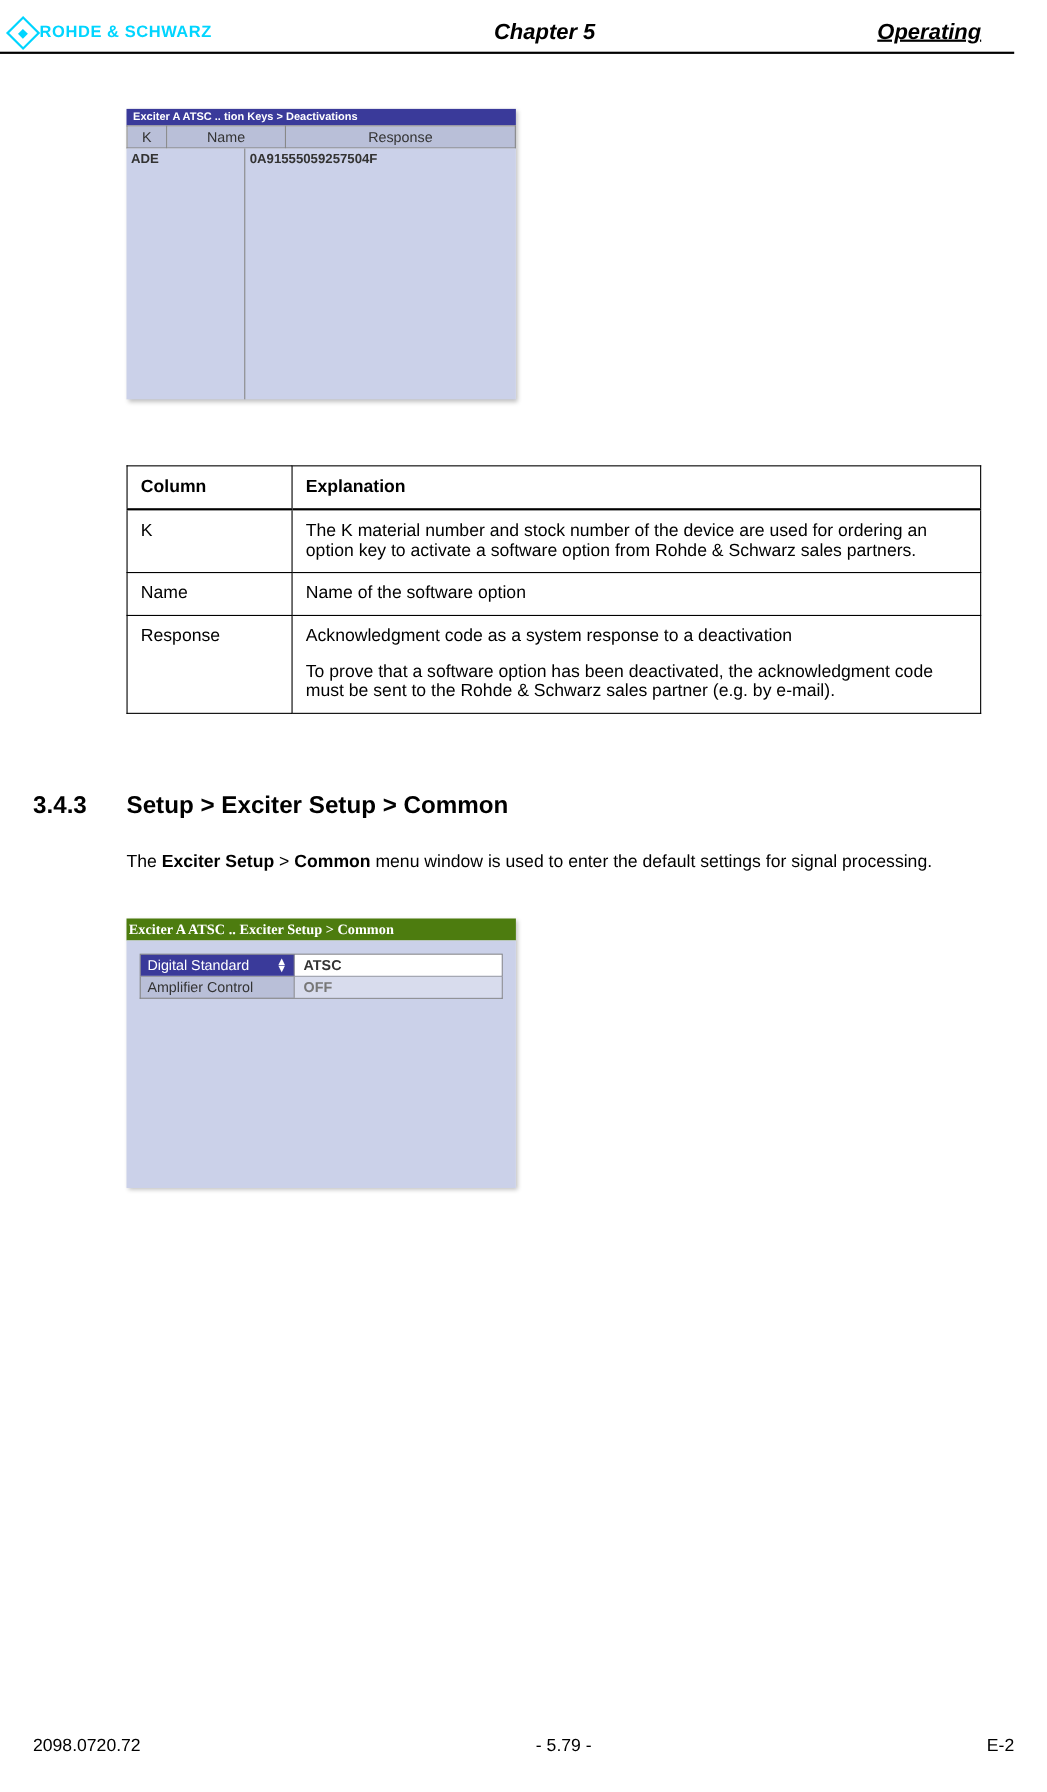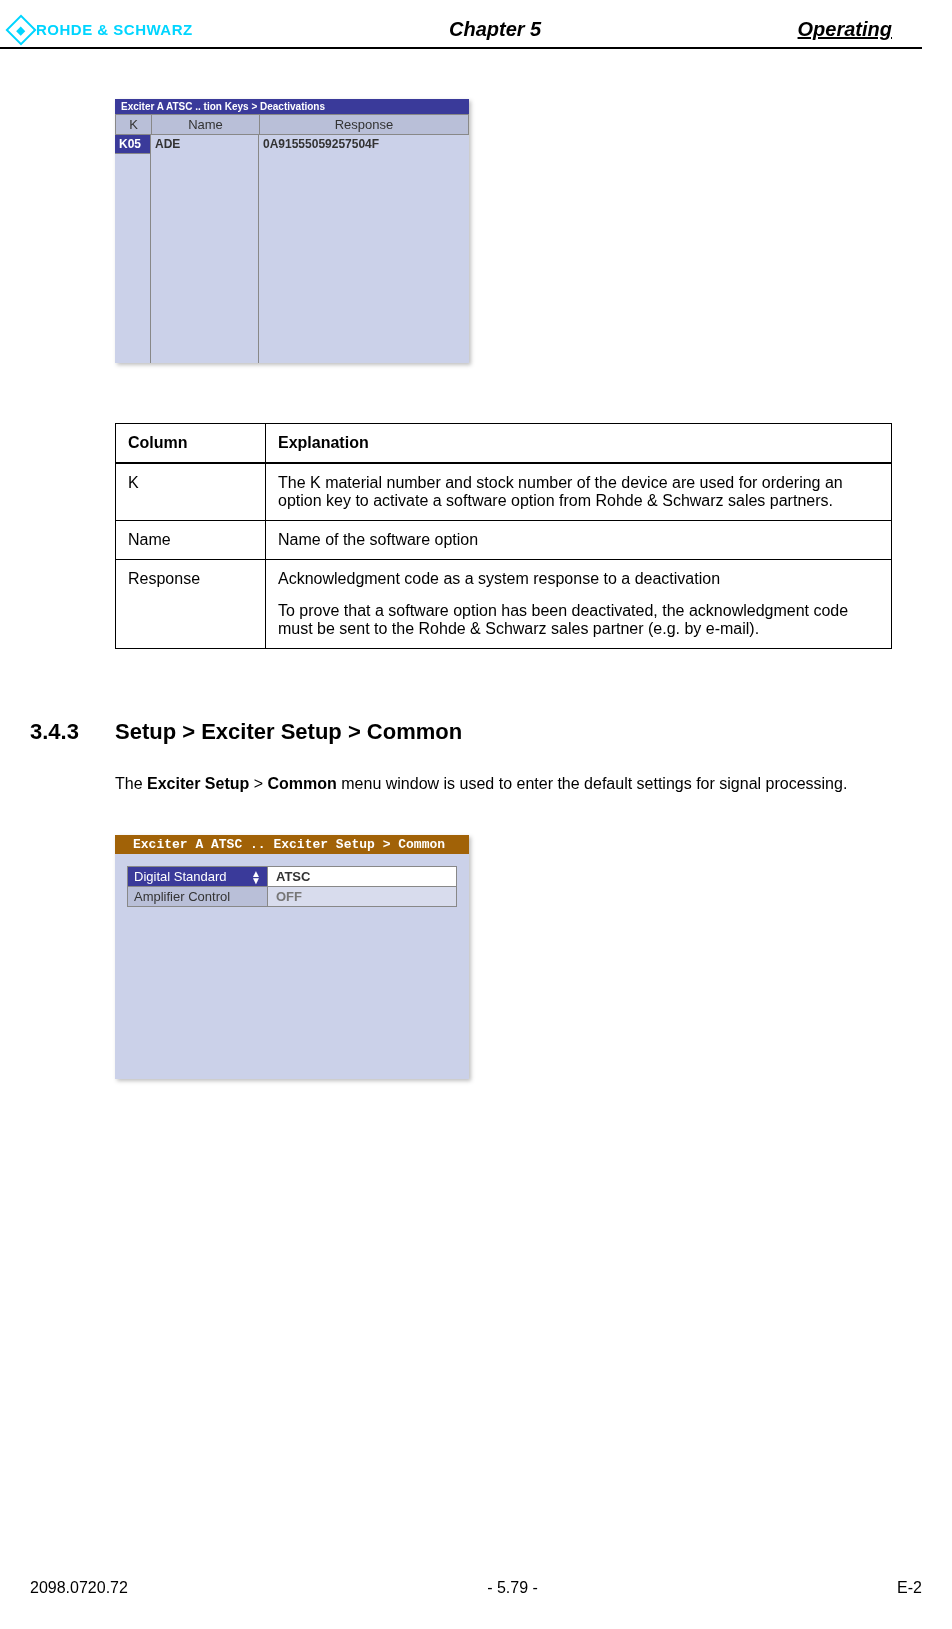--- a/index.html
+++ b/index.html
@@ -151,26 +151,26 @@
     line-height: 1.4;
     margin-bottom: 40px;
   }
   .body-text b { font-weight: bold; }
   
   .screenshot2 {
     width: 354px;
     box-shadow: 2px 2px 4px rgba(0,0,0,0.25);
   }
   .screenshot2-titlebar {
-    background: #a16207;
+    background: #4d7c0f;
     color: #fff;
     font-size: 13px;
     font-weight: bold;
-    padding: 2px 18px;
-    font-family: Liberation Mono, monospace;
+    padding: 2px 2px;
+    font-family: Liberation Serif, serif;
   }
   .screenshot2-body {
     background: #cbd1e9;
     height: 225px;
     padding: 12px;
   }
   .param-row {
     display: flex;
     border: 1px solid #888;
     background: #b9bfd8;
@@ -245,23 +245,20 @@
         </colgroup>
       <tbody>
           <tr>
         <th>K</th>
         <th>Name</th>
         <th>Response</th>
       </tr>
     </tbody>
       </table>
     <div class="screenshot1-body">
-      <div class="screenshot1-col col-k">
-        <div class="k-cell">K05</div>
-      </div>
       <div class="screenshot1-col col-name">
         <div class="data-cell">ADE</div>
       </div>
       <div class="screenshot1-col col-resp">
         <div class="data-cell">0A91555059257504F</div>
       </div>
     </div>
   </div>
 
   <table class="expl-table">

